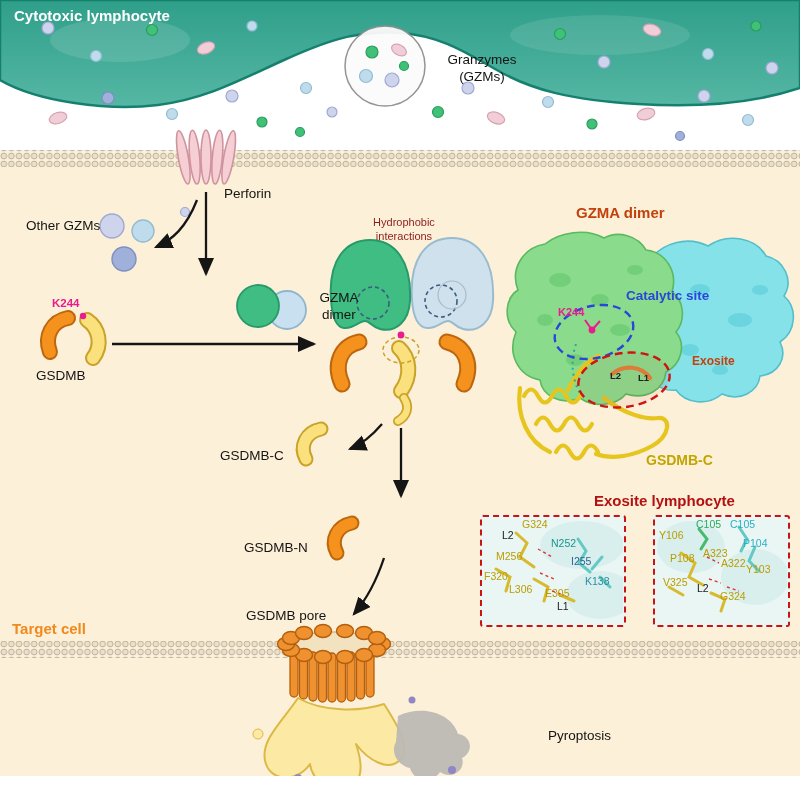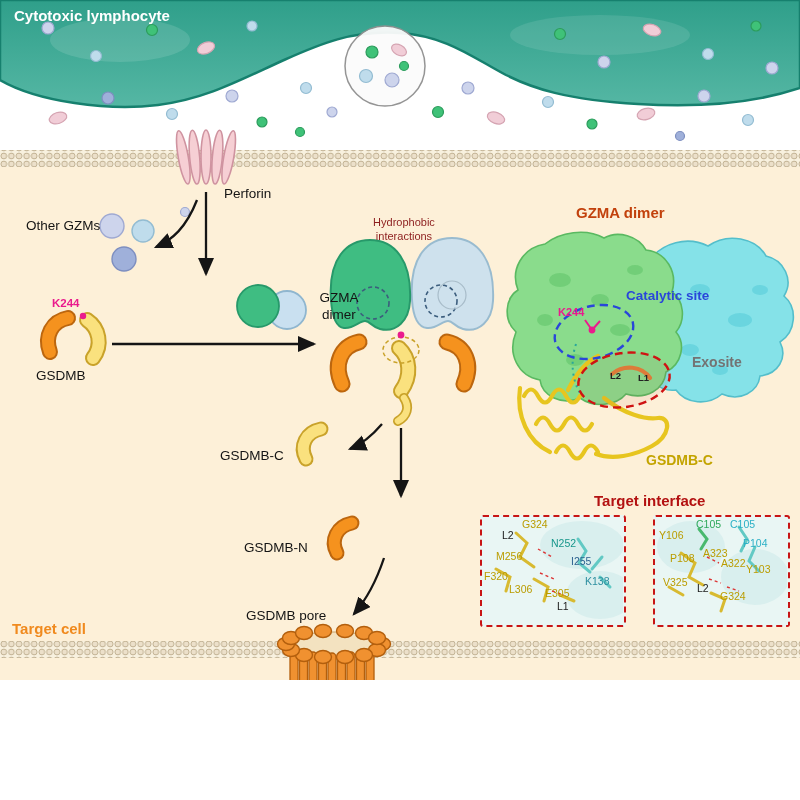--- a/index.html
+++ b/index.html
@@ -1,18 +1,18 @@
 <!DOCTYPE html>
 <html><head>
 <meta charset="utf-8">
 <style>
   *{margin:0;padding:0;box-sizing:border-box}
   html,body{width:800px;height:800px}
   body{font-family:"Liberation Sans",sans-serif;background:#fff}
-  .stage{position:relative;width:800px;height:680px;background:#fdf0d8;overflow:hidden}
+  .stage{position:relative;width:800px;height:776px;background:#fdf0d8;overflow:hidden}
   svg.scene{position:absolute;left:0;top:0}
   .bean{fill:none;stroke-linecap:round}
   .lbl{position:absolute;white-space:nowrap;font-size:13.5px;color:#141414;line-height:1.25}
   .c{text-align:center}
   .b{font-weight:700}
   .res{position:absolute;font-size:10.5px;font-weight:400;white-space:nowrap;line-height:1}
   .res-o{color:#ba9c00}.res-t{color:#17968b}.res-n{color:#2e6391}.res-k2{color:#2e8fa0}
   .res-g{color:#2fa95c}.res-c{color:#2bb0c6}.res-blk{color:#1a1a1a}
   .box{position:absolute;background:#e9f6f4;border:2.5px dashed #c81414;border-radius:3px}
   .box svg{position:absolute;left:0;top:0}
@@ -231,20 +231,24 @@
     <path d="M576,344 C570,362 572,382 582,396" stroke="#2aa79a" stroke-width="2" fill="none" stroke-dasharray="2 4"></path>
     <circle cx="592" cy="330" r="3.4" fill="#ea1b8d"></circle>
     <path d="M592,330 L600,321 M592,330 L585,320" stroke="#ea1b8d" stroke-width="2"></path>
     <ellipse cx="594" cy="332" rx="40" ry="26" transform="rotate(-14 594 332)" fill="none" stroke="#2946da" stroke-width="2.4" stroke-dasharray="8 5"></ellipse>
     <ellipse cx="624" cy="380" rx="46" ry="27" transform="rotate(-8 624 380)" fill="rgba(180,60,60,0.07)" stroke="#cf1212" stroke-width="2.4" stroke-dasharray="8 5"></ellipse>
   </g>
 </svg>
 
 <div class="lbl b" style="left:14px;top:7px;color:#ffffff;font-size:15px">Cytotoxic lymphocyte</div>
 
+<div class="lbl c" style="left:436px;top:52px;width:92px">
+  <div>Granzymes</div>
+  <div>(GZMs)</div>
+</div>
 
 <div class="lbl" style="left:224px;top:186px">Perforin</div>
 <div class="lbl" style="left:26px;top:218px">Other GZMs</div>
 
 <div class="lbl c" style="left:314px;top:290px;width:50px">
   <div>GZMA</div>
   <div>dimer</div>
 </div>
 
 <div class="lbl b" style="left:52px;top:296px;font-size:11.5px;color:#ea1b8d">K244</div>
@@ -257,26 +261,26 @@
 
 <div class="lbl" style="left:220px;top:448px">GSDMB-C</div>
 <div class="lbl" style="left:244px;top:540px">GSDMB-N</div>
 <div class="lbl" style="left:246px;top:608px">GSDMB pore</div>
 <div class="lbl b" style="left:12px;top:620px;font-size:15px;color:#f08a1e">Target cell</div>
 <div class="lbl" style="left:548px;top:728px">Pyroptosis</div>
 
 <div class="lbl b" style="left:576px;top:204px;font-size:15px;color:#c2410c">GZMA dimer</div>
 <div class="lbl b" style="left:626px;top:288px;color:#2946da">Catalytic site</div>
 <div class="lbl b" style="left:558px;top:306px;font-size:11px;color:#ea1b8d">K244</div>
-<div class="lbl b" style="left:692px;top:354px;font-size:14px;color:#737373">Exosite</div>
+<div class="lbl b" style="left:692px;top:354px;font-size:12px;color:#c2410c">Exosite</div>
 <div class="lbl b" style="left:610px;top:370px;font-size:9.5px;color:#222">L2</div>
 <div class="lbl b" style="left:638px;top:372px;font-size:9.5px;color:#222">L1</div>
 <div class="lbl b" style="left:646px;top:452px;font-size:14px;color:#c3a400">GSDMB-C</div>
 
-<div class="lbl b" style="left:594px;top:492px;font-size:15px;color:#b31111">Target interface</div>
+<div class="lbl b" style="left:594px;top:492px;font-size:15px;color:#b31111">Exosite lymphocyte</div>
 
 <div class="box" style="left:480px;top:515px;width:146px;height:112px">
   <svg width="141" height="107" viewBox="0 0 141 107">
     <ellipse cx="100" cy="28" rx="42" ry="24" fill="#d9efee"></ellipse>
     <ellipse cx="118" cy="78" rx="34" ry="24" fill="#d9efee"></ellipse>
     <g stroke="#62c9c4" stroke-width="3" fill="none" stroke-linecap="round">
       <path d="M96,22 L104,34 L97,46 L108,55"></path>
           <path d="M120,40 L110,52"></path>
           <path d="M118,60 L128,70"></path>
     </g>

